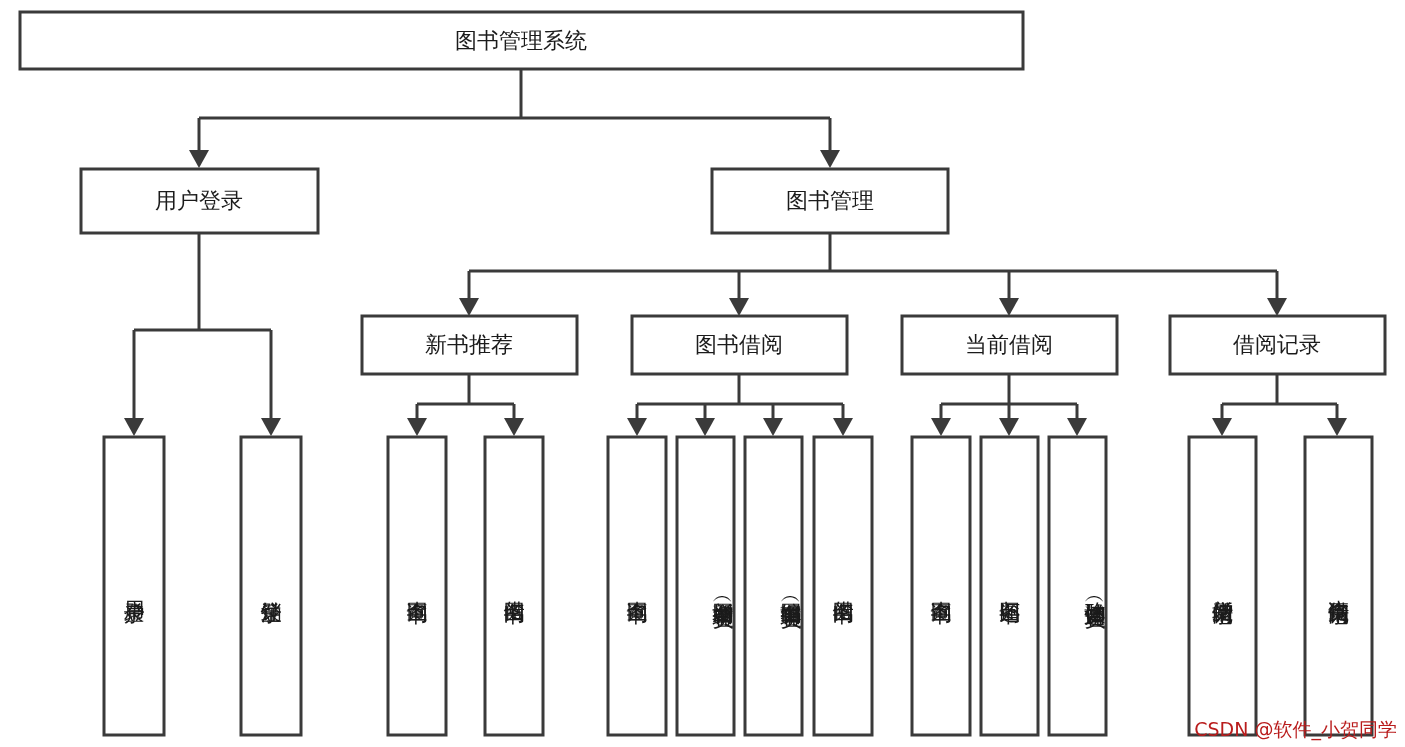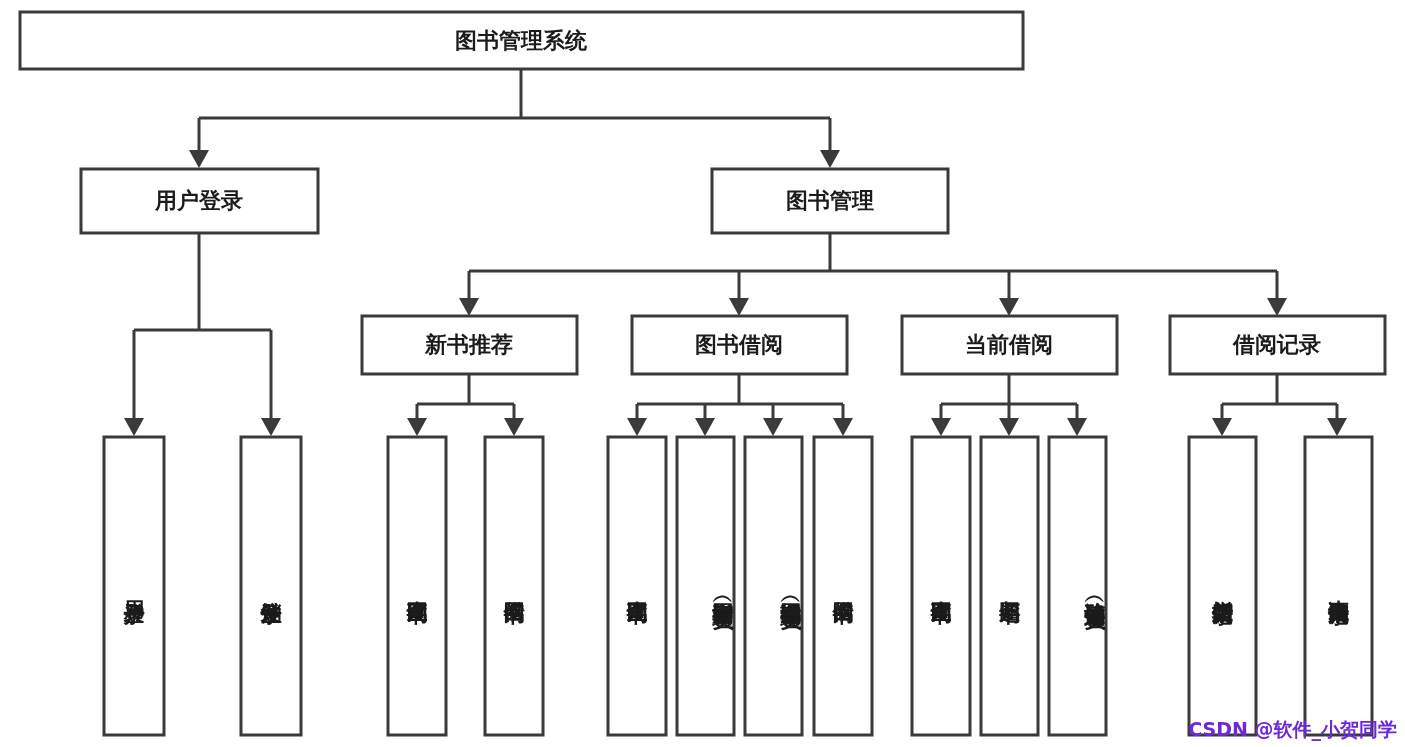--- a/index.html
+++ b/index.html
@@ -11,21 +11,20 @@
     width: 1405px;
     height: 747px;
     font-family: "DejaVu Sans", "Liberation Sans", sans-serif;
     overflow: hidden;
   }
   #diagram-root {
     position: relative;
     width: 1405px;
     height: 747px;
     background: #ffffff;
-    font-weight: bold;
   }
   svg#diagram-svg {
     position: absolute;
     top: 0;
     left: 0;
     width: 1405px;
     height: 747px;
     display: block;
   }
   .node-box {
@@ -71,21 +70,21 @@
   }
   .vlabel.mid-anchor {
     align-items: center;
   }
   .watermark {
     position: absolute;
     right: 8px;
     bottom: 4px;
     font-family: "DejaVu Sans", "Liberation Sans", sans-serif;
     font-size: 19px;
-    color: #6d28d9;
+    color: #b91c1c;
     white-space: nowrap;
     user-select: none;
   }
 </style>
 </head>
 <body>
 
 <div id="diagram-root">
 
   <svg id="diagram-svg" viewBox="0 0 1405 747">

